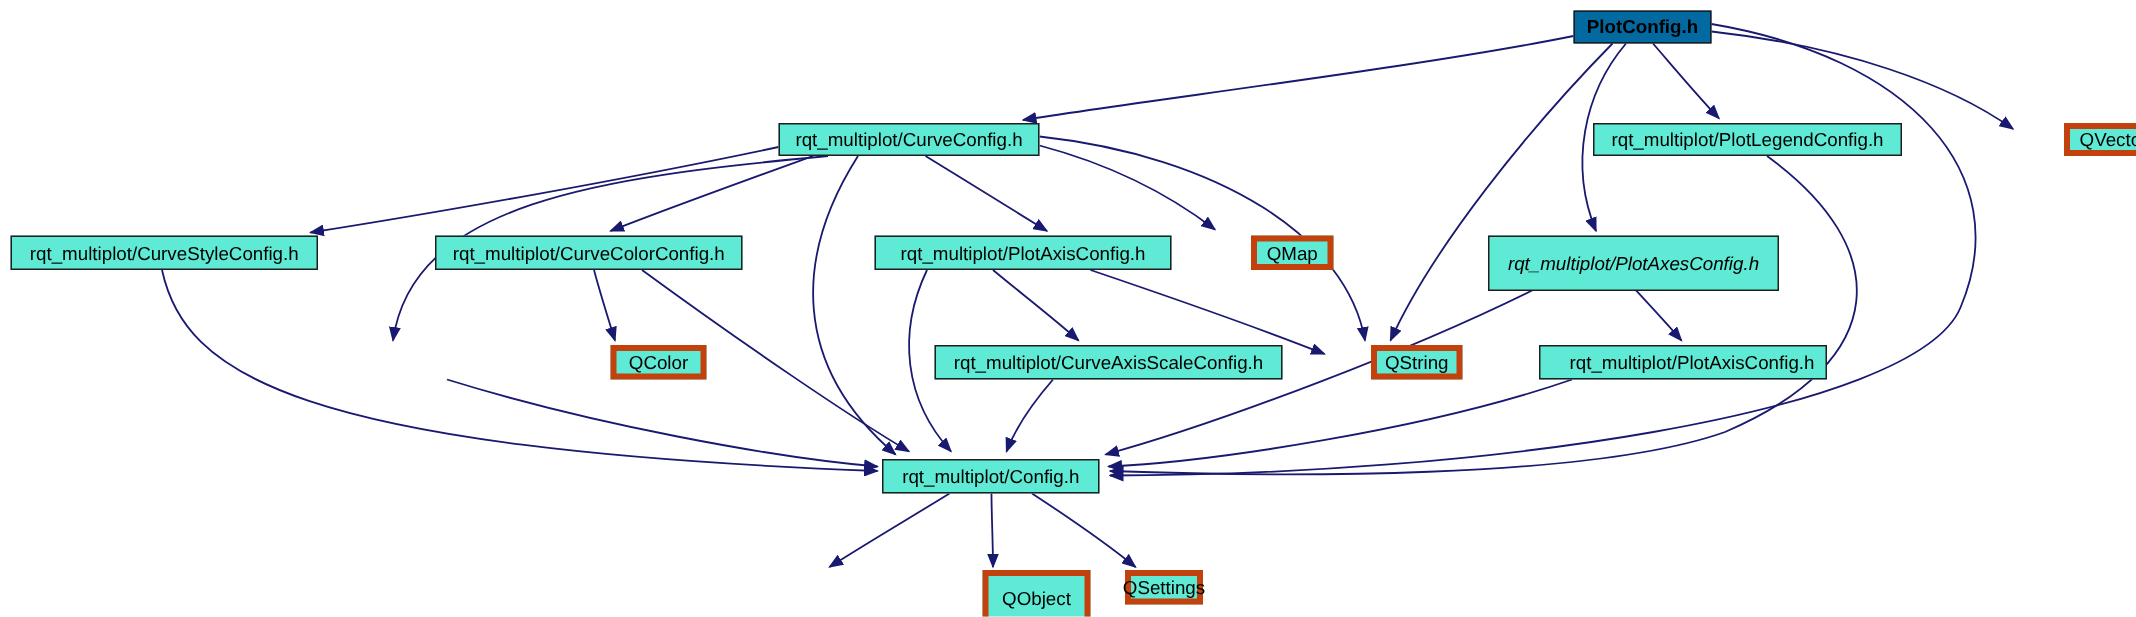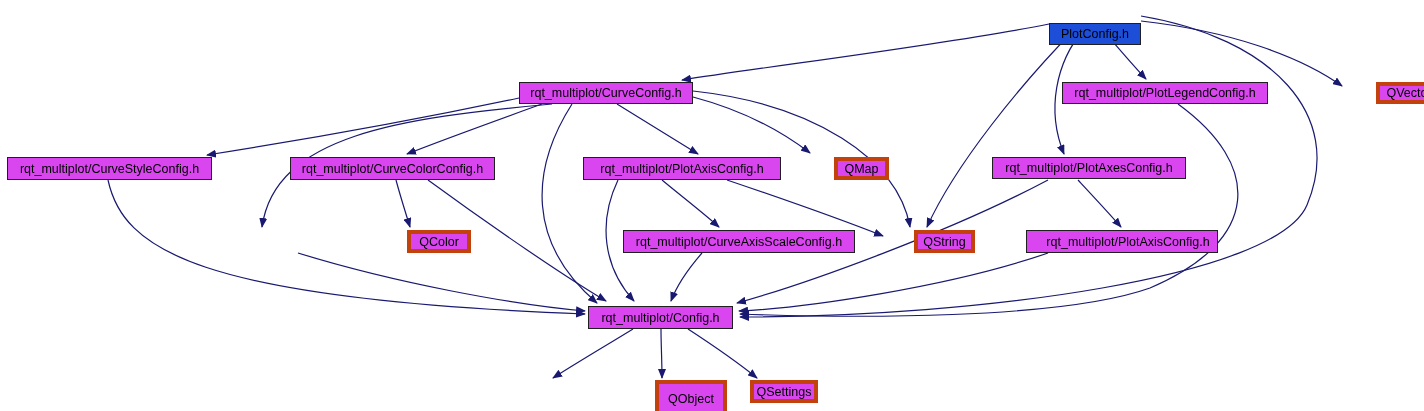--- a/index.html
+++ b/index.html
@@ -25,36 +25,35 @@
   }
   .node{
     position:absolute;
     display:flex;
     align-items:center;
     justify-content:center;
     box-sizing:border-box;
     font-size:12.5px;
     white-space:nowrap;
     color:#000000;
-    background:#d946ef;
+    background:#5eead4;
     cursor:default;
   }
   .node.internal{
     border:1.5px solid #1f1f1f;
     cursor:pointer;
   }
   .node.external{
     border:4px solid #c2410c;
     margin-left:28px;
   }
   .node.main{
     border:1.5px solid #1f1f1f;
-    background:#1d4ed8;
-    font-weight:normal;
-    margin-top:16px;
+    background:#0369a1;
+    font-weight:bold;
   }
 </style>
 </head>
 <body>
 
 <div id="graph" style="background: rgb(255, 255, 255);">
   <svg id="edge-layer" viewBox="0 0 1424 411" xmlns="http://www.w3.org/2000/svg">
     <defs>
       <marker id="arrowhead" markerWidth="10" markerHeight="8" refX="9" refY="4" orient="auto" markerUnits="userSpaceOnUse">
         <path d="M0,0 L10,4 L0,8 z" fill="#191970"></path>
@@ -90,21 +89,21 @@
       <path d="M688,329 C711,344 736,361 757,378" class="edge" stroke="#191970" marker-end="url(#arrowhead)"></path>
     </svg>
 <div class="node main" style="left: 1049px; top: 7px; width: 92px; height: 22px;">PlotConfig.h</div>
     <div class="node internal" style="left: 519px; top: 82px; width: 174px; height: 22px;">rqt_multiplot/CurveConfig.h</div>
     <div class="node internal" style="left: 1062px; top: 82px; width: 206px; height: 22px;">rqt_multiplot/PlotLegendConfig.h</div>
     <div class="node external" style="left: 1348px; top: 82px; width: 66px; height: 22px;">QVector</div>
     <div class="node internal" style="left: 290px; top: 157px; width: 205px; height: 23px;">rqt_multiplot/CurveColorConfig.h</div>
     <div class="node internal" style="left: 7px; top: 157px; width: 205px; height: 23px;">rqt_multiplot/CurveStyleConfig.h</div>
     <div class="node internal" style="left: 583px; top: 157px; width: 198px; height: 23px;">rqt_multiplot/PlotAxisConfig.h</div>
     <div class="node external" style="left: 806px; top: 157px; width: 55px; height: 23px;">QMap</div>
-    <div class="node internal" style="left: 992px; top: 157px; width: 194px; height: 22px;">rqt_multiplot/PlotAxesConfig.h</div>
+    <div class="node internal" style="left: 992px; top: 157px; width: 194px; height: 37px; font-style: italic;">rqt_multiplot/PlotAxesConfig.h</div>
     <div class="node external" style="left: 379px; top: 230px; width: 64px; height: 23px;">QColor</div>
     <div class="node internal" style="left: 623px; top: 230px; width: 232px; height: 23px;">rqt_multiplot/CurveAxisScaleConfig.h</div>
     <div class="node external" style="left: 886px; top: 230px; width: 61px; height: 23px;">QString</div>
     <div class="node internal" style="left: 1026px; top: 230px; width: 192px; height: 23px; padding-left: 12px;">rqt_multiplot/PlotAxisConfig.h</div>
     <div class="node internal" style="left: 588px; top: 306px; width: 145px; height: 23px;">rqt_multiplot/Config.h</div>
     <div class="node external" style="left: 627px; top: 380px; width: 72px; height: 38px;">QObject</div>
-    <div class="node external" style="left: 722px; top: 380px; width: 68px; height: 23px;">QSettings</div>
+    <div class="node external" style="left: 722px; top: 380px; width: 52px; height: 23px;">QSettings</div>
   </div>
 
 </body></html>

